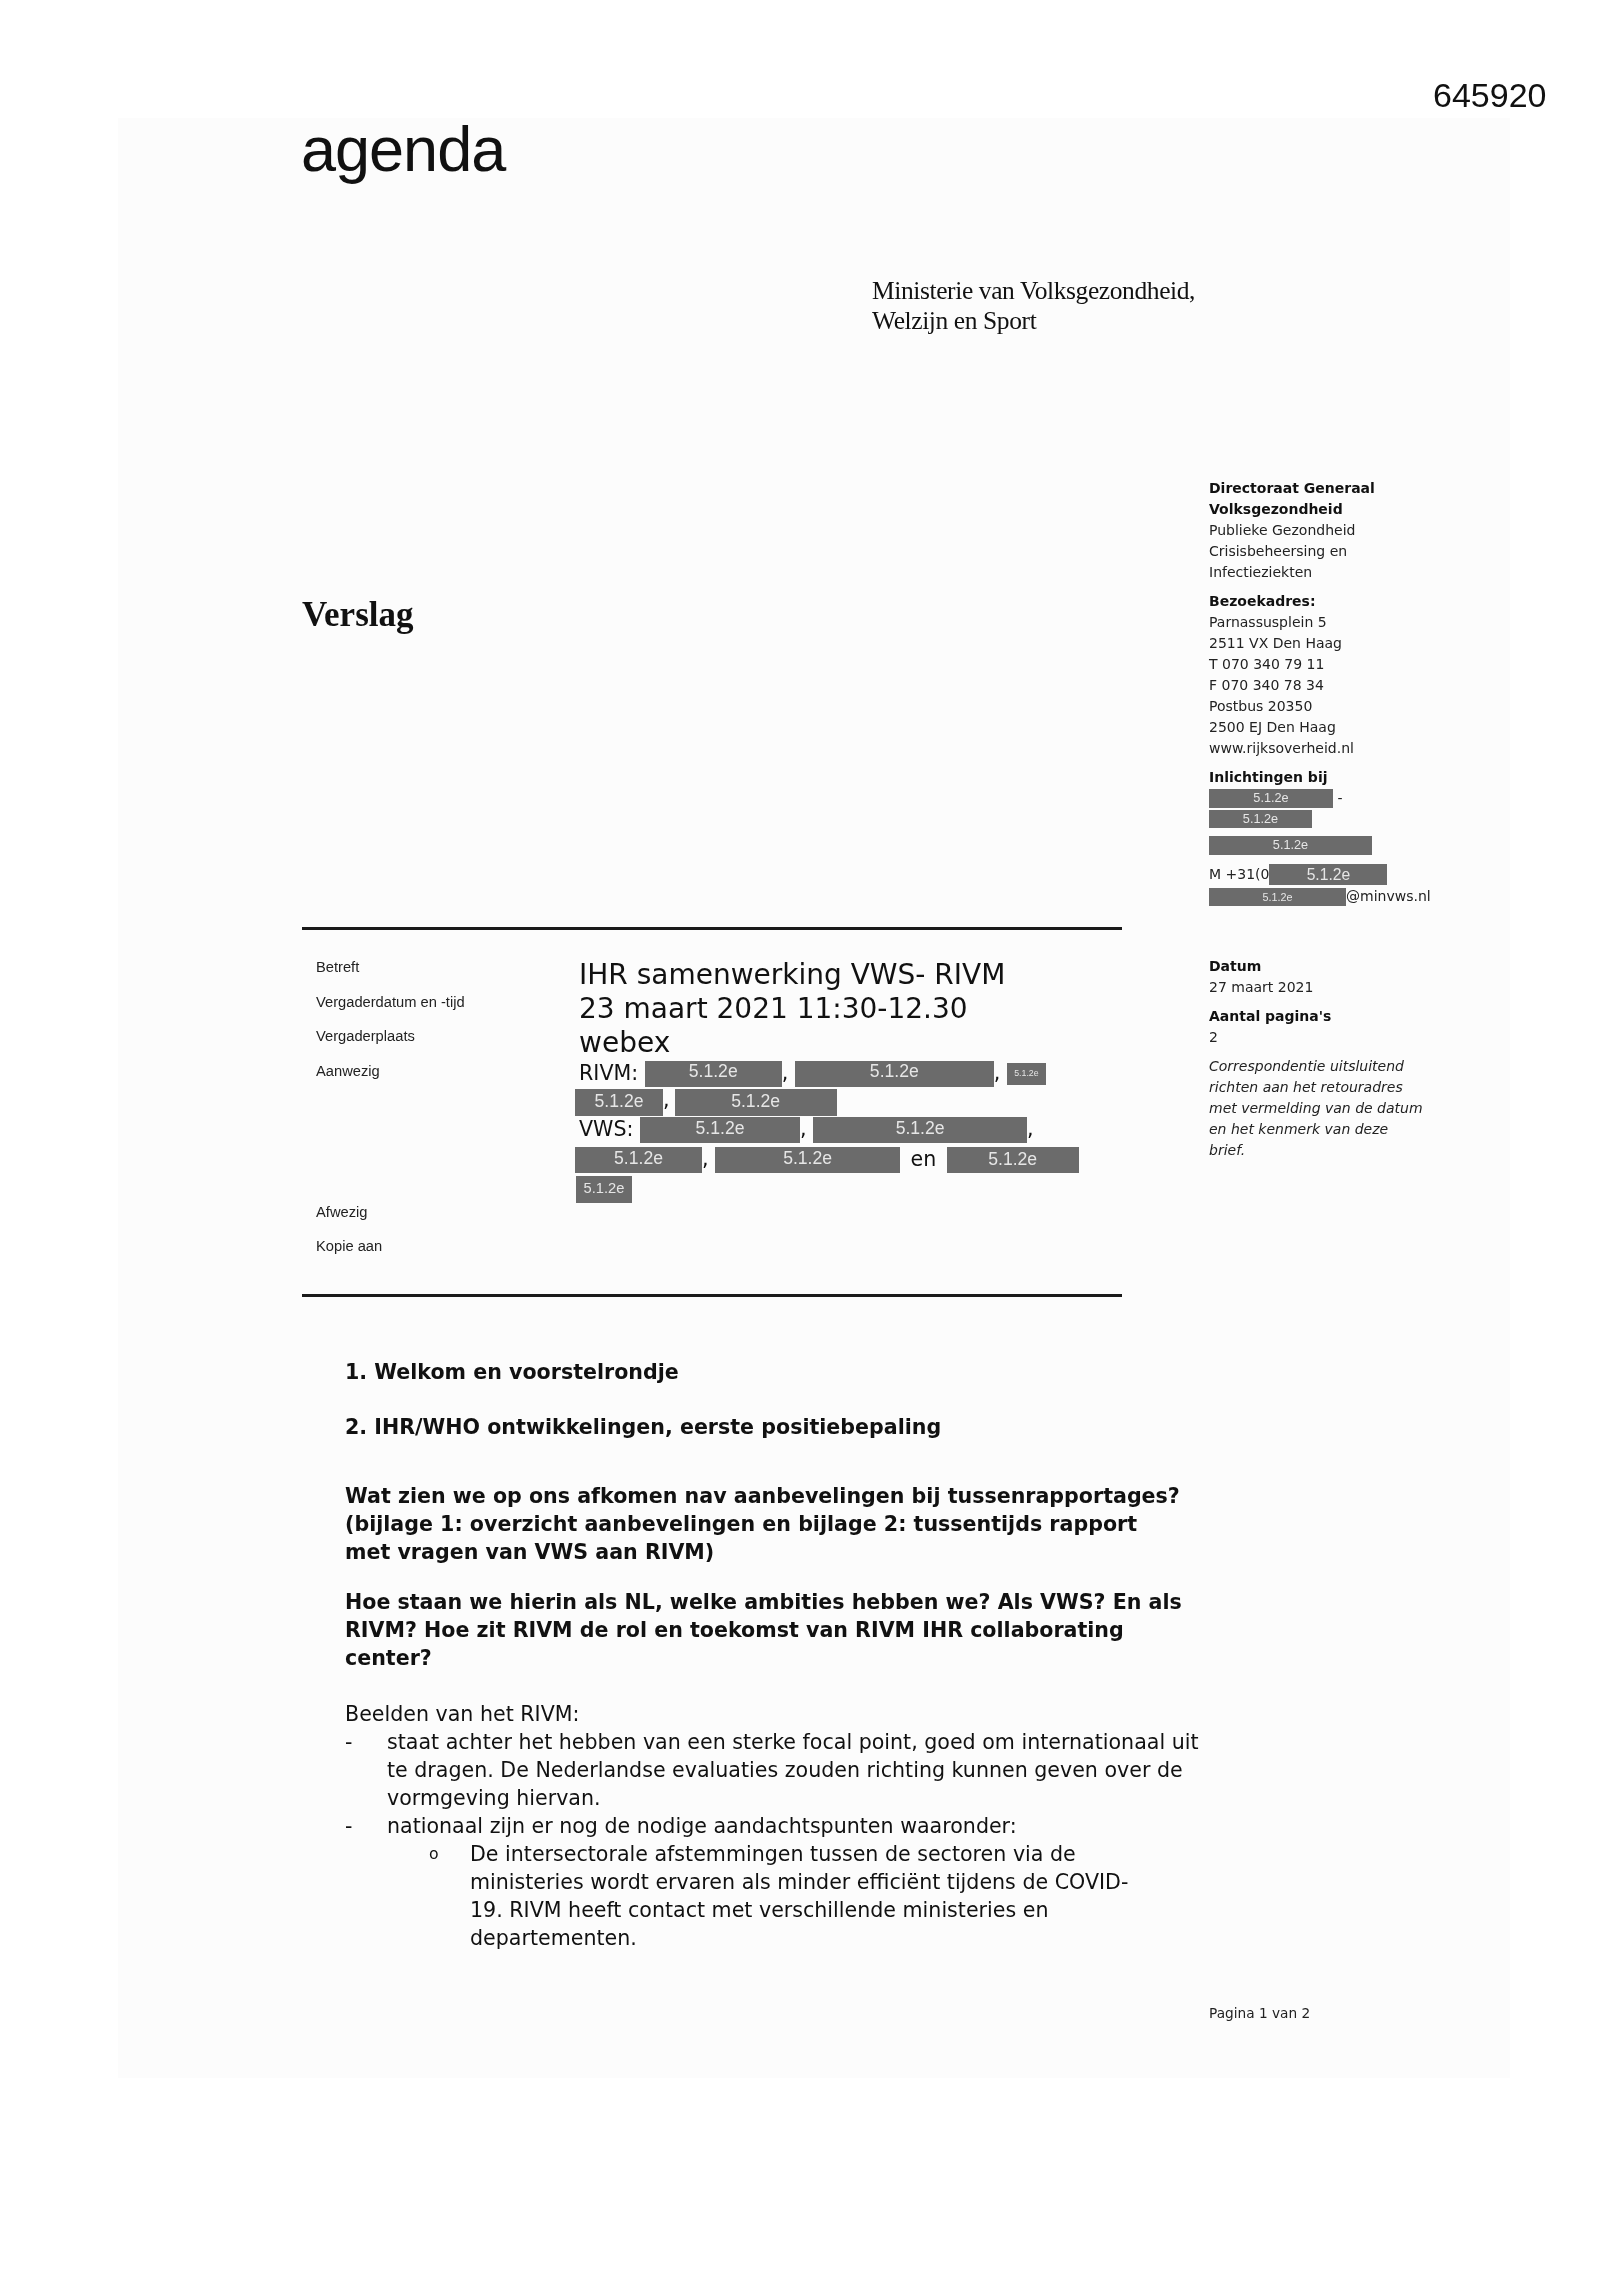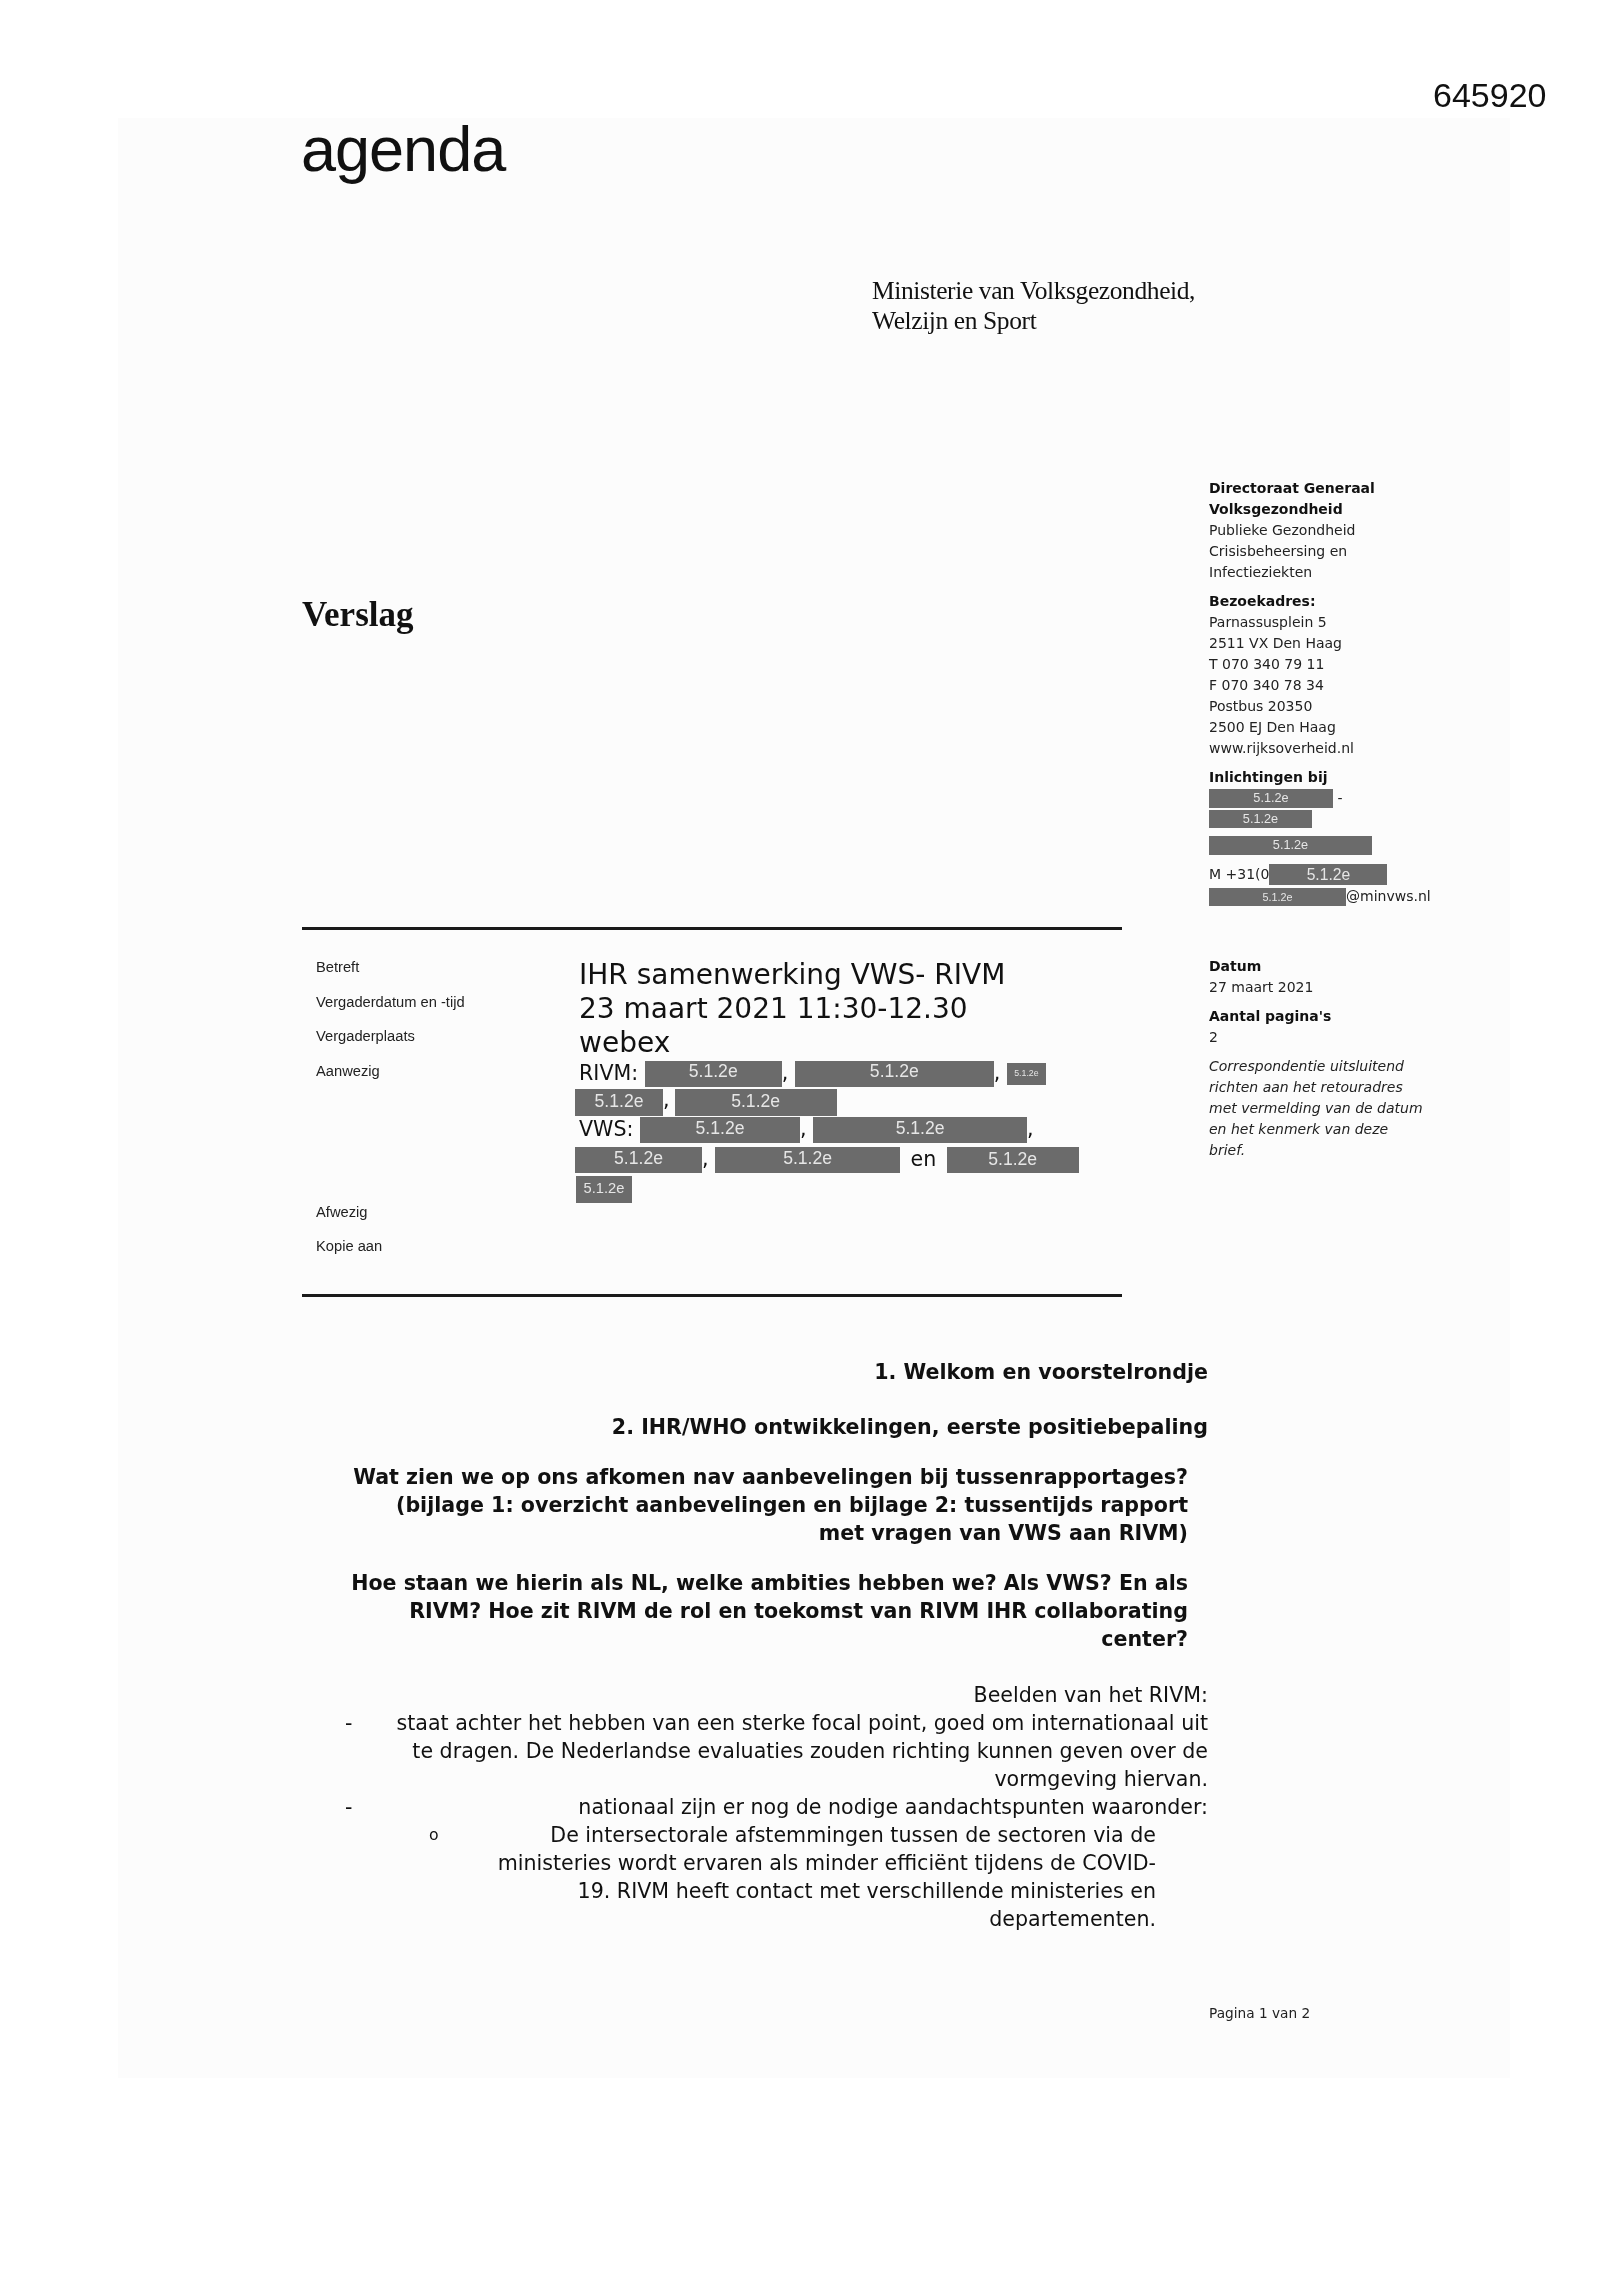--- a/index.html
+++ b/index.html
@@ -26,21 +26,21 @@
   .redact {
     display: inline-block; background: #6b6b6b; color: #e6e6e6;
     font-family: "Liberation Sans", sans-serif; text-align: center; vertical-align: middle;
   }
 
   .rule { left: 302px; width: 820px; height: 2.9px; background: #1a1a1a; }
 
   .meta-label { left: 316px; font-family: "Liberation Sans", sans-serif; font-size: 14.7px; color: #222; }
   .meta-value { left: 579px; font-family: "DejaVu Sans", sans-serif; font-size: 28px; color: #111; }
 
-  .body { left: 345px; width: 863px; font-family: "DejaVu Sans", sans-serif; font-size: 20.6px; line-height: 28px; color: #111; text-align: right; }
+  .body { left: 345px; width: 863px; font-family: "DejaVu Sans", sans-serif; font-size: 20.6px; line-height: 28px; color: #111; }
   .body .bold { font-weight: bold; }
   .body p { margin: 0; }
   .list-item { position: relative; padding-left: 42px; }
   .list-item .bullet { position: absolute; left: 0; top: 0; }
   .sub-item { position: relative; padding-left: 125px; }
   .sub-item .bullet { position: absolute; left: 84px; top: 0; font-size: 15.7px; }
   .footer { left: 1209px; top: 2005px; font-size: 13.7px; color: #222; font-family: "DejaVu Sans", sans-serif; }
 </style>
 </head>
 <body>
@@ -153,21 +153,21 @@
 </div>
 
 <div class="abs meta-label" style="top:1204px;">Afwezig</div>
 <div class="abs meta-label" style="top:1238px;">Kopie aan</div>
 
 <div class="abs rule" style="top:1294px;"></div>
 
 <div class="abs body" style="top:1358px;">
   <p class="bold">1.   Welkom en voorstelrondje</p>
   <p class="bold" style="margin-top:27.4px;">2.   IHR/WHO ontwikkelingen, eerste positiebepaling</p>
-  <p class="bold" style="margin-top:22px;width:843px;">Wat zien we op ons afkomen nav aanbevelingen bij tussenrapportages? (bijlage 1: overzicht aanbevelingen en bijlage 2: tussentijds rapport met vragen van VWS aan RIVM)</p>
+  <p class="bold" style="margin-top:41px;width:843px;">Wat zien we op ons afkomen nav aanbevelingen bij tussenrapportages? (bijlage 1: overzicht aanbevelingen en bijlage 2: tussentijds rapport met vragen van VWS aan RIVM)</p>
   <p class="bold" style="margin-top:22px;width:843px;">Hoe staan we hierin als NL, welke ambities hebben we? Als VWS? En als RIVM? Hoe zit RIVM de rol en toekomst van RIVM IHR collaborating center?</p>
   <p style="margin-top:27.4px;">Beelden van het RIVM:</p>
   <div class="list-item">
     <span class="bullet">-</span>
     <span>staat achter het hebben van een sterke focal point, goed om internationaal uit te dragen. De Nederlandse evaluaties zouden richting kunnen geven over de vormgeving hiervan.</span>
   </div>
   <div class="list-item">
     <span class="bullet">-</span>
     <span>nationaal zijn er nog de nodige aandachtspunten waaronder:</span>
   </div>

